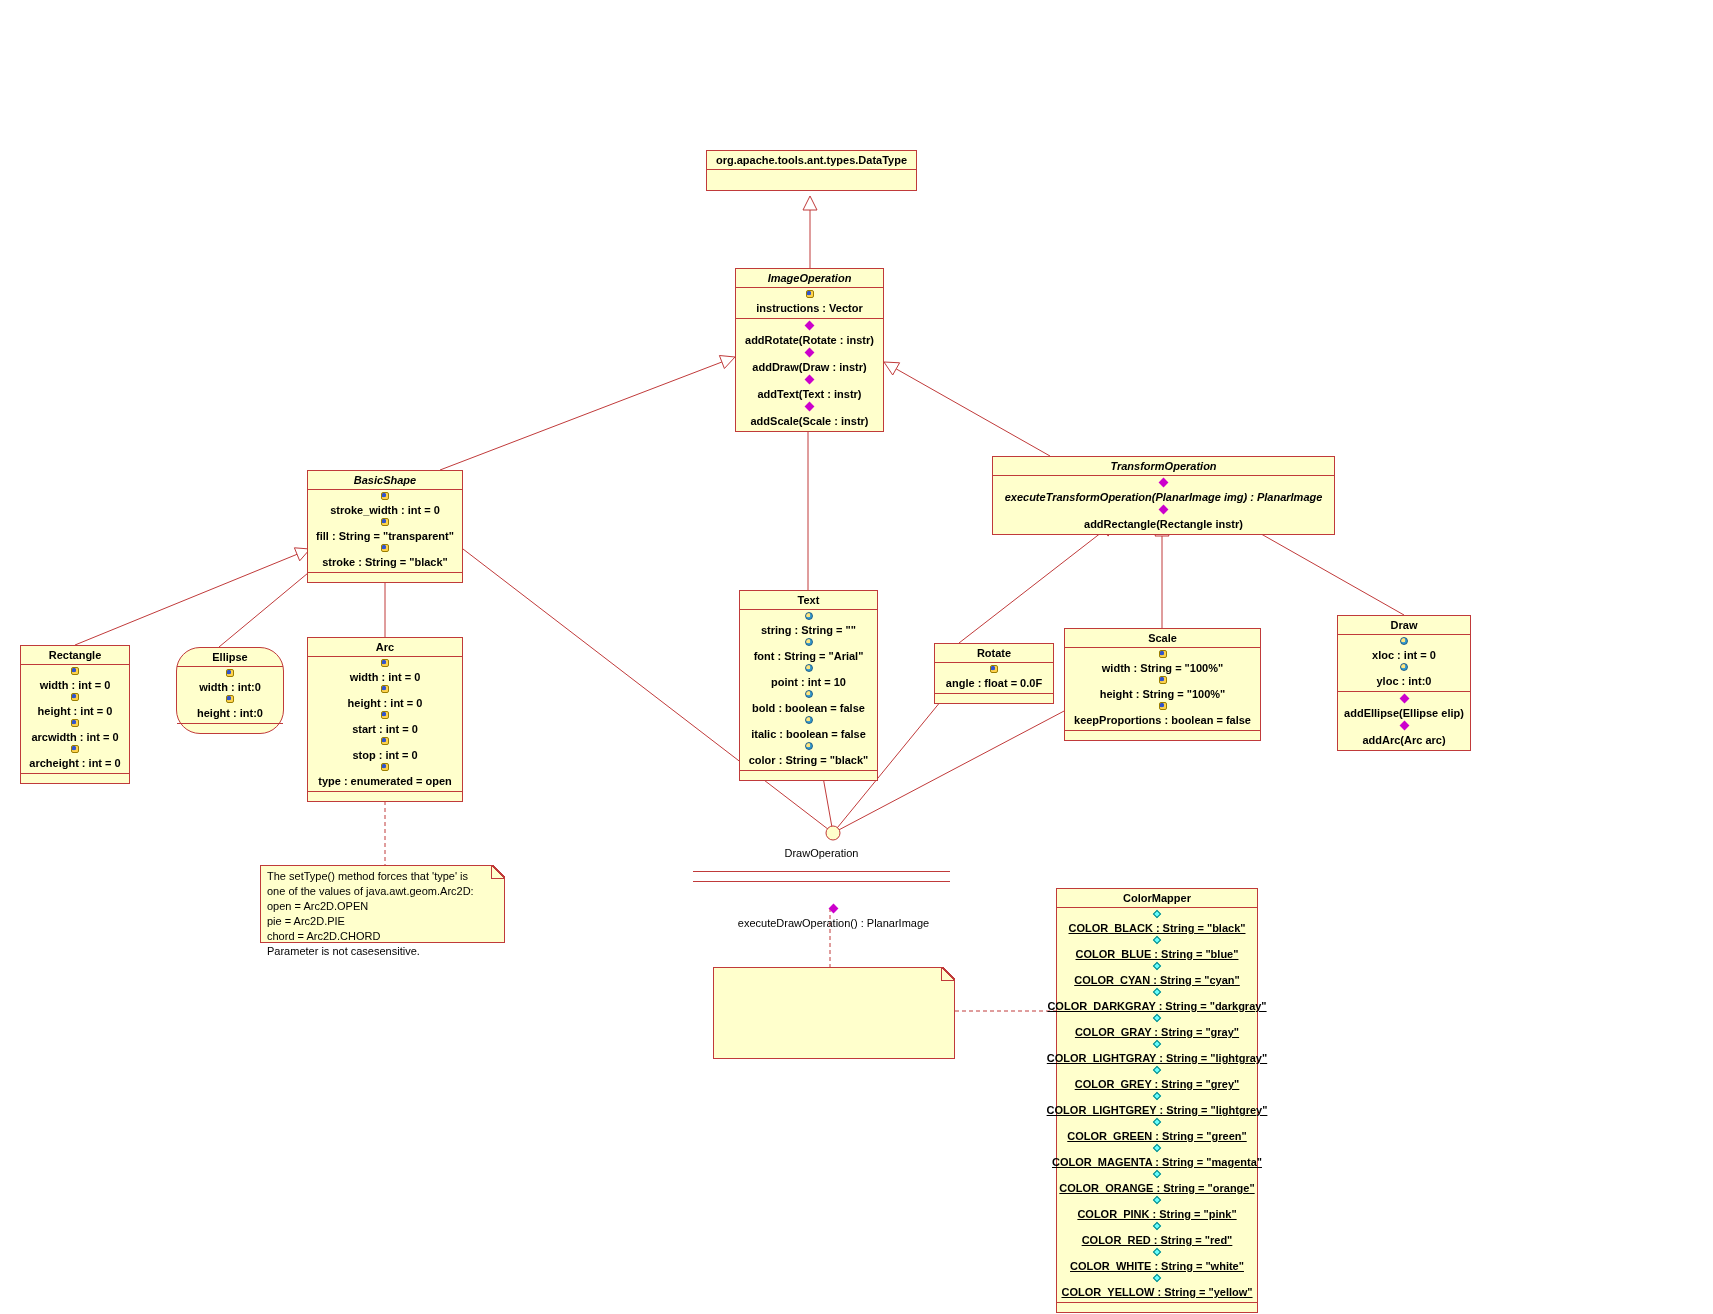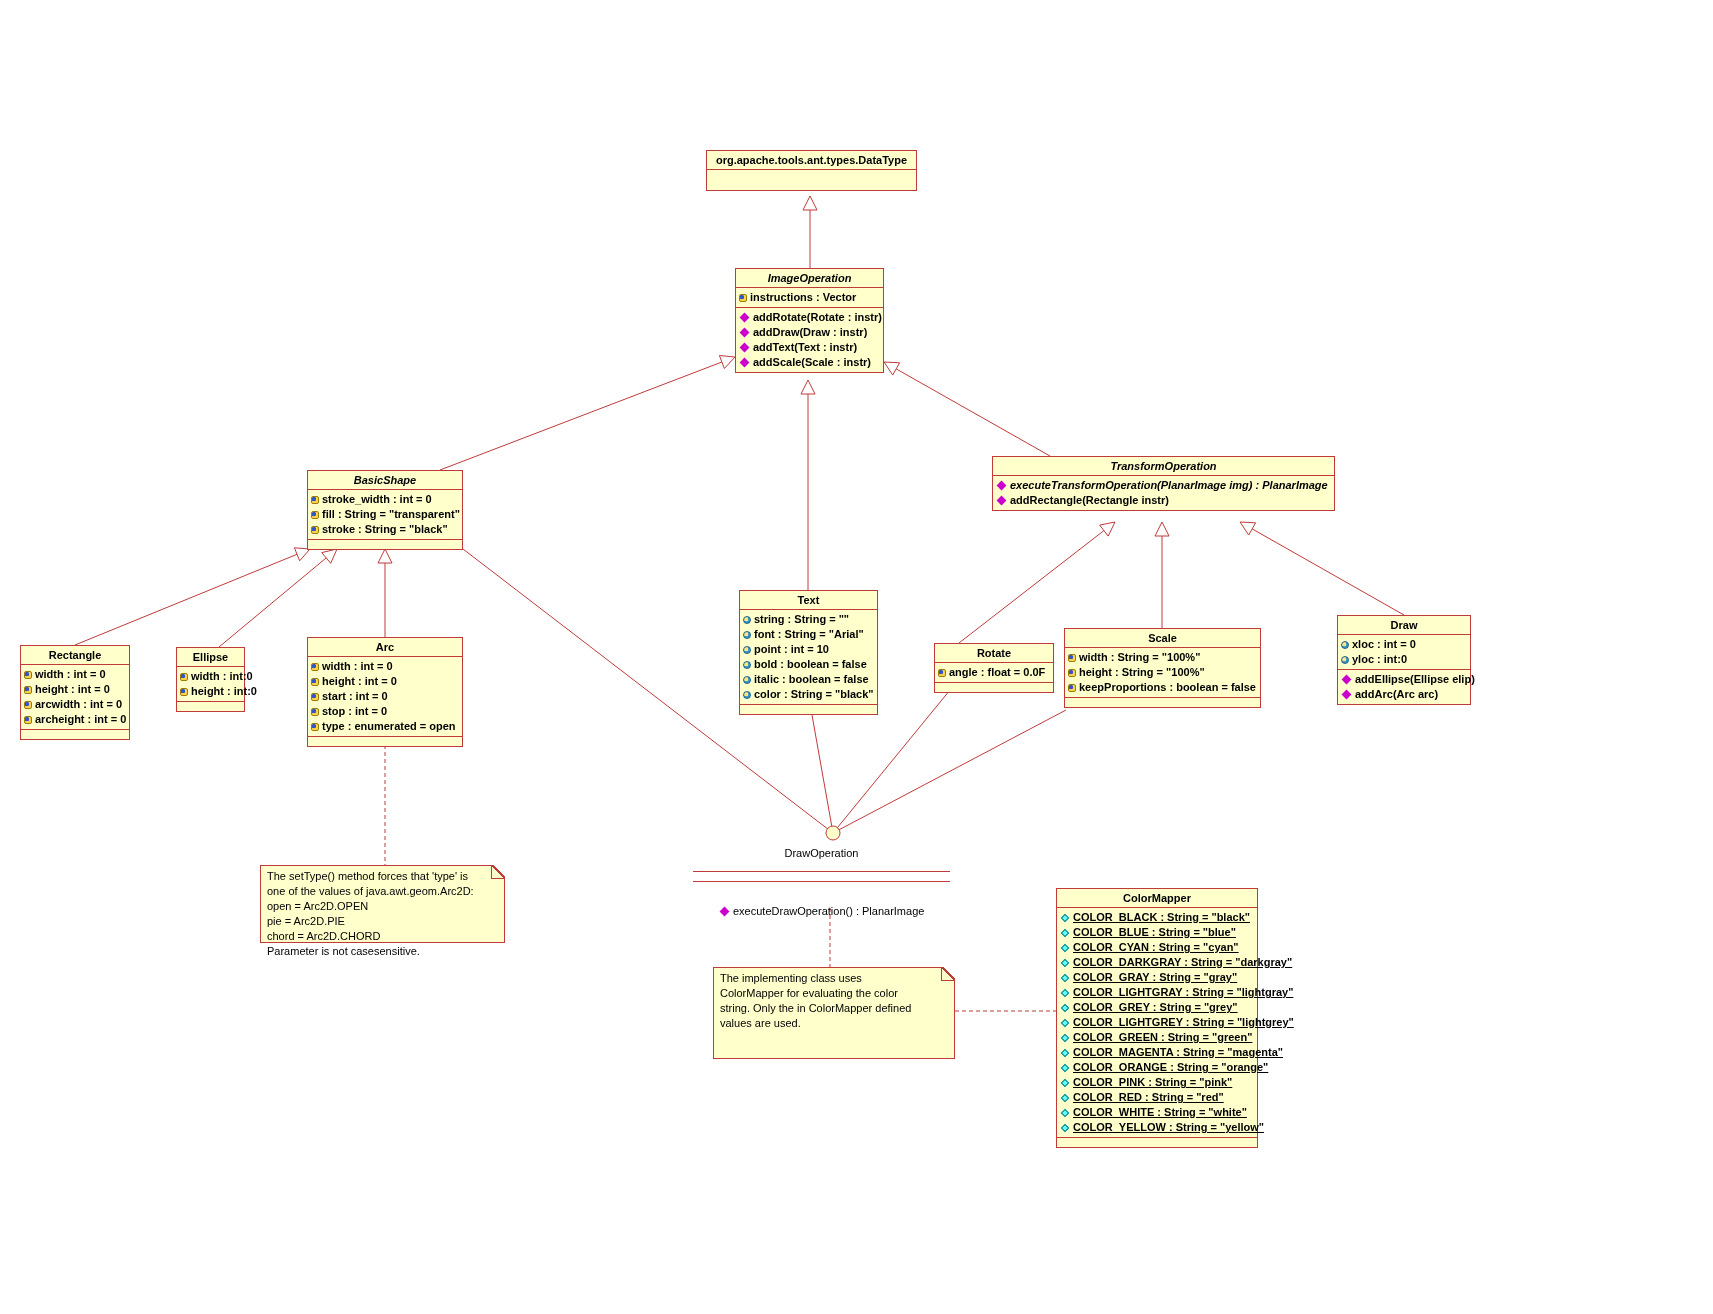--- a/index.html
+++ b/index.html
@@ -20,21 +20,21 @@
     position: absolute;
     background: var(--box-fill, #FFFFCC);
     border: 1px solid var(--line, #C03A3A);
     font-size: 11px;
     font-weight: bold;
   }
   .uml-title { text-align: center; padding: 3px 3px 2px; border-bottom: 1px solid var(--line, #C03A3A); line-height: 13px; }
   .comp { padding: 2px 1px; min-height: 10px; }
   .comp + .comp { border-top: 1px solid var(--line, #C03A3A); }
   [data-class="dataType"] .comp { min-height: 20px; }
-  .member { display: flex; align-items: center; gap: 3px; line-height: 15px; white-space: nowrap; padding: 0 2px; }
+  .member { display: flex; align-items: center; gap: 3px; line-height: 15px; white-space: nowrap; padding: 0 2px; flex-direction: column; }
   .it { font-style: italic; }
   .member.un .mtext { text-decoration: underline; }
 
   .icon { flex: none; display: inline-block; }
   .icon.key {
     width: 8px; height: 8px; border-radius: 2px;
     background: radial-gradient(circle at 32% 35%, #3355CC 0 2px, var(--icon-key, #FFD34D) 2.5px);
     border: 1px solid #9A7D00;
   }
   .icon.circle {
@@ -200,21 +200,21 @@
           <span class="icon key"></span>
           <span class="mtext">arcwidth : int = 0</span>
         </div>
         <div class="member">
           <span class="icon key"></span>
           <span class="mtext">archeight : int = 0</span>
         </div>
       </div>
       <div class="comp"></div>
     </div>
-  <div class="uml-class" data-class="ellipse" style="left:176px;  top:647px; width:69px;">
+  <div class="uml-class" data-class="ellipse" style="left:176px;  top:647px; width:108px;border-radius:24px;">
       <div class="uml-title">Ellipse</div>
       <div class="comp">
         <div class="member">
           <span class="icon key"></span>
           <span class="mtext">width : int:0</span>
         </div>
         <div class="member">
           <span class="icon key"></span>
           <span class="mtext">height : int:0</span>
         </div>
@@ -409,19 +409,15 @@
     <div class="fold"></div>
     <div class="note-text">The setType() method forces that 'type' is
 one of the values of java.awt.geom.Arc2D:
 open = Arc2D.OPEN
 pie = Arc2D.PIE
 chord = Arc2D.CHORD
 Parameter is not casesensitive.</div>
   </div>
   <div class="note" style="left:713px; top:967px; width:242px; height:92px;">
     <div class="fold"></div>
-    <div class="note-text">The implementing class uses
-ColorMapper for evaluating the color
-string. Only the in ColorMapper defined
-values are used.</div>
   </div>
 
 </div>
 
 </body></html>

